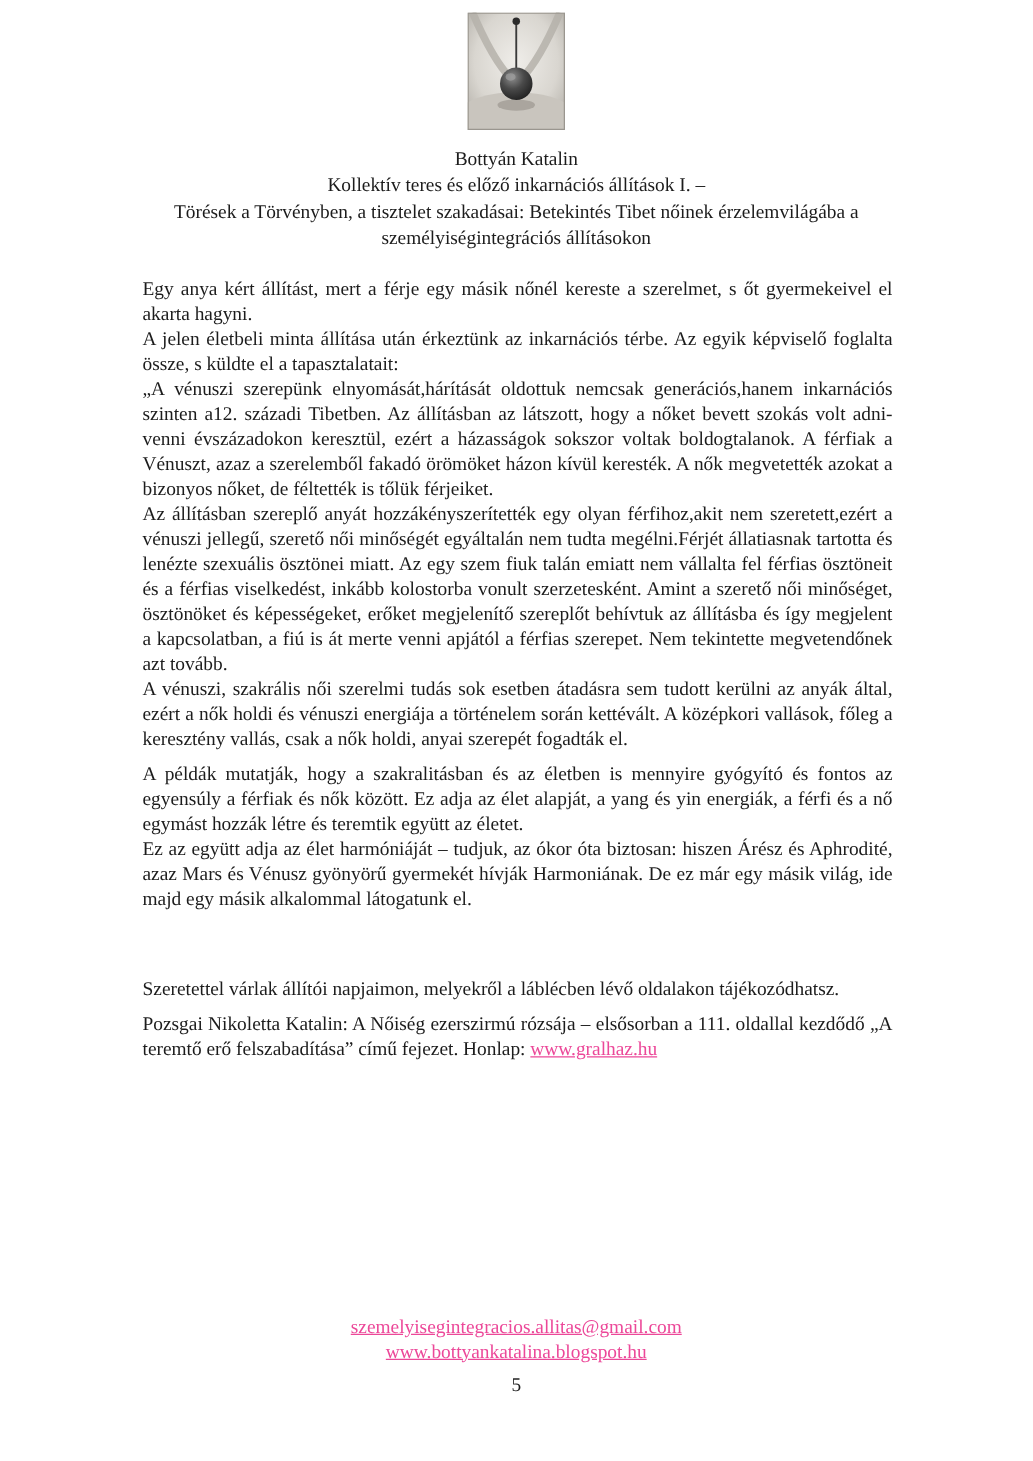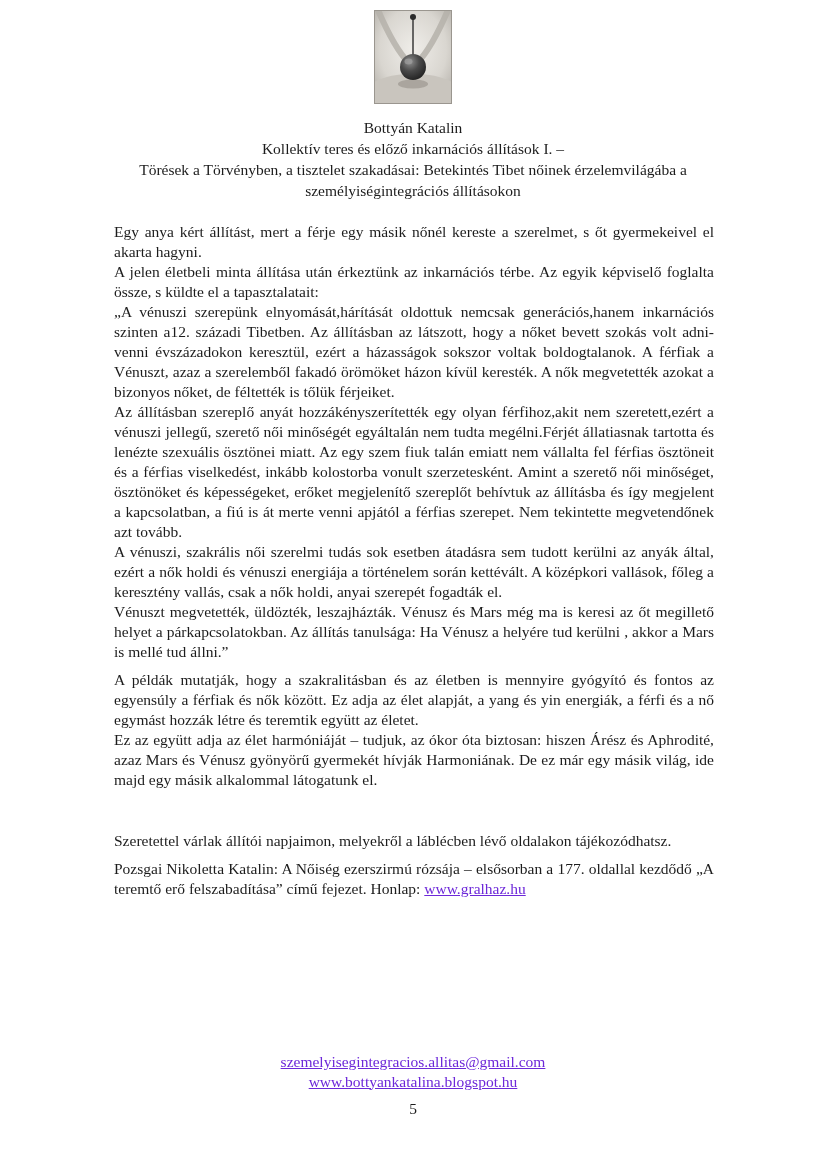--- a/index.html
+++ b/index.html
@@ -32,23 +32,23 @@
   .title-line {
     padding: 0 80px;
   }
   .content {
     margin-top: 21px;
     padding: 0 78px 0 80px;
     text-align: justify;
   }
   .para { margin: 0; }
   .gap-top { margin-top: 8px; }
-  .gap-top-large { margin-top: 41px; }
+  .gap-top-large { margin-top: 52px; }
   .link {
-    color: #6d28d9;
+    color: #ec4899;
     text-decoration: underline;
     cursor: pointer;
   }
   .footer {
     position: absolute;
     left: 0;
     right: 0;
     bottom: 78px;
     text-align: center;
     line-height: 19.5px;
@@ -98,25 +98,24 @@
     <div class="title-line">Kollektív teres  és előző inkarnációs állítások I. –</div>
     <div class="title-line">Törések a Törvényben, a tisztelet szakadásai: Betekintés Tibet nőinek érzelemvilágába a személyiségintegrációs állításokon</div>
   </div>
 
   <div class="content">
     <p class="para">Egy anya kért állítást, mert a férje egy másik nőnél kereste a szerelmet, s őt gyermekeivel el akarta hagyni.</p>
     <p class="para">A jelen életbeli minta állítása után érkeztünk az inkarnációs térbe. Az egyik képviselő foglalta össze, s küldte el a tapasztalatait:</p>
     <p class="para">„A vénuszi szerepünk elnyomását,hárítását oldottuk nemcsak generációs,hanem inkarnációs szinten a12. századi Tibetben. Az állításban az látszott, hogy a nőket bevett szokás volt adni- venni évszázadokon keresztül, ezért a házasságok sokszor voltak boldogtalanok. A férfiak a Vénuszt, azaz a szerelemből fakadó örömöket házon kívül keresték. A nők megvetették azokat a bizonyos nőket, de féltették is tőlük férjeiket.</p>
     <p class="para">Az állításban szereplő anyát hozzákényszerítették egy olyan férfihoz,akit nem szeretett,ezért a vénuszi jellegű, szerető női minőségét egyáltalán nem tudta megélni.Férjét állatiasnak tartotta és lenézte szexuális ösztönei miatt. Az egy szem fiuk talán emiatt nem vállalta fel férfias ösztöneit és a férfias viselkedést, inkább kolostorba vonult szerzetesként. Amint a szerető női minőséget, ösztönöket és képességeket, erőket megjelenítő szereplőt behívtuk az állításba és így megjelent a kapcsolatban, a fiú is át merte venni apjától a férfias szerepet. Nem tekintette megvetendőnek azt tovább.</p>
     <p class="para">A vénuszi, szakrális női szerelmi tudás sok esetben átadásra sem tudott kerülni az anyák által, ezért a nők holdi és vénuszi energiája a történelem során kettévált. A középkori vallások, főleg a keresztény vallás, csak a nők holdi, anyai szerepét fogadták el.</p>
-    <p class="para">Vénuszt megvetették, üldözték, leszajházták. Vénusz és Mars még ma is keresi az őt megillető helyet a párkapcsolatokban. Az állítás tanulsága: Ha Vénusz a helyére tud kerülni , akkor a Mars is mellé tud állni.”</p>
     <p class="para gap-top">A példák mutatják, hogy a szakralitásban és az életben is mennyire gyógyító és fontos az egyensúly a férfiak és nők között. Ez adja az élet alapját, a yang és yin energiák, a férfi és a nő egymást hozzák létre és teremtik együtt az életet.</p>
     <p class="para">Ez az együtt adja az élet harmóniáját – tudjuk, az ókor óta biztosan: hiszen Árész és Aphrodité, azaz Mars és Vénusz gyönyörű gyermekét hívják Harmoniának. De ez már egy másik világ, ide majd egy másik alkalommal látogatunk el.</p>
     <p class="para gap-top-large">Szeretettel várlak állítói napjaimon, melyekről a láblécben lévő oldalakon tájékozódhatsz.</p>
-    <p class="para gap-top"><span>Pozsgai Nikoletta Katalin: A Nőiség ezerszirmú rózsája – elsősorban a 177. oldallal kezdődő „A teremtő erő felszabadítása” című fejezet. Honlap: </span><a class="link">www.gralhaz.hu</a></p>
+    <p class="para gap-top"><span>Pozsgai Nikoletta Katalin: A Nőiség ezerszirmú rózsája – elsősorban a 111. oldallal kezdődő „A teremtő erő felszabadítása” című fejezet. Honlap: </span><a class="link">www.gralhaz.hu</a></p>
   </div>
 
   <div class="footer">
     <div><a class="link">szemelyisegintegracios.allitas@gmail.com</a></div>
     <div><a class="link">www.bottyankatalina.blogspot.hu</a></div>
   </div>
 
   <div class="page-number">5</div>
 
 </div>

